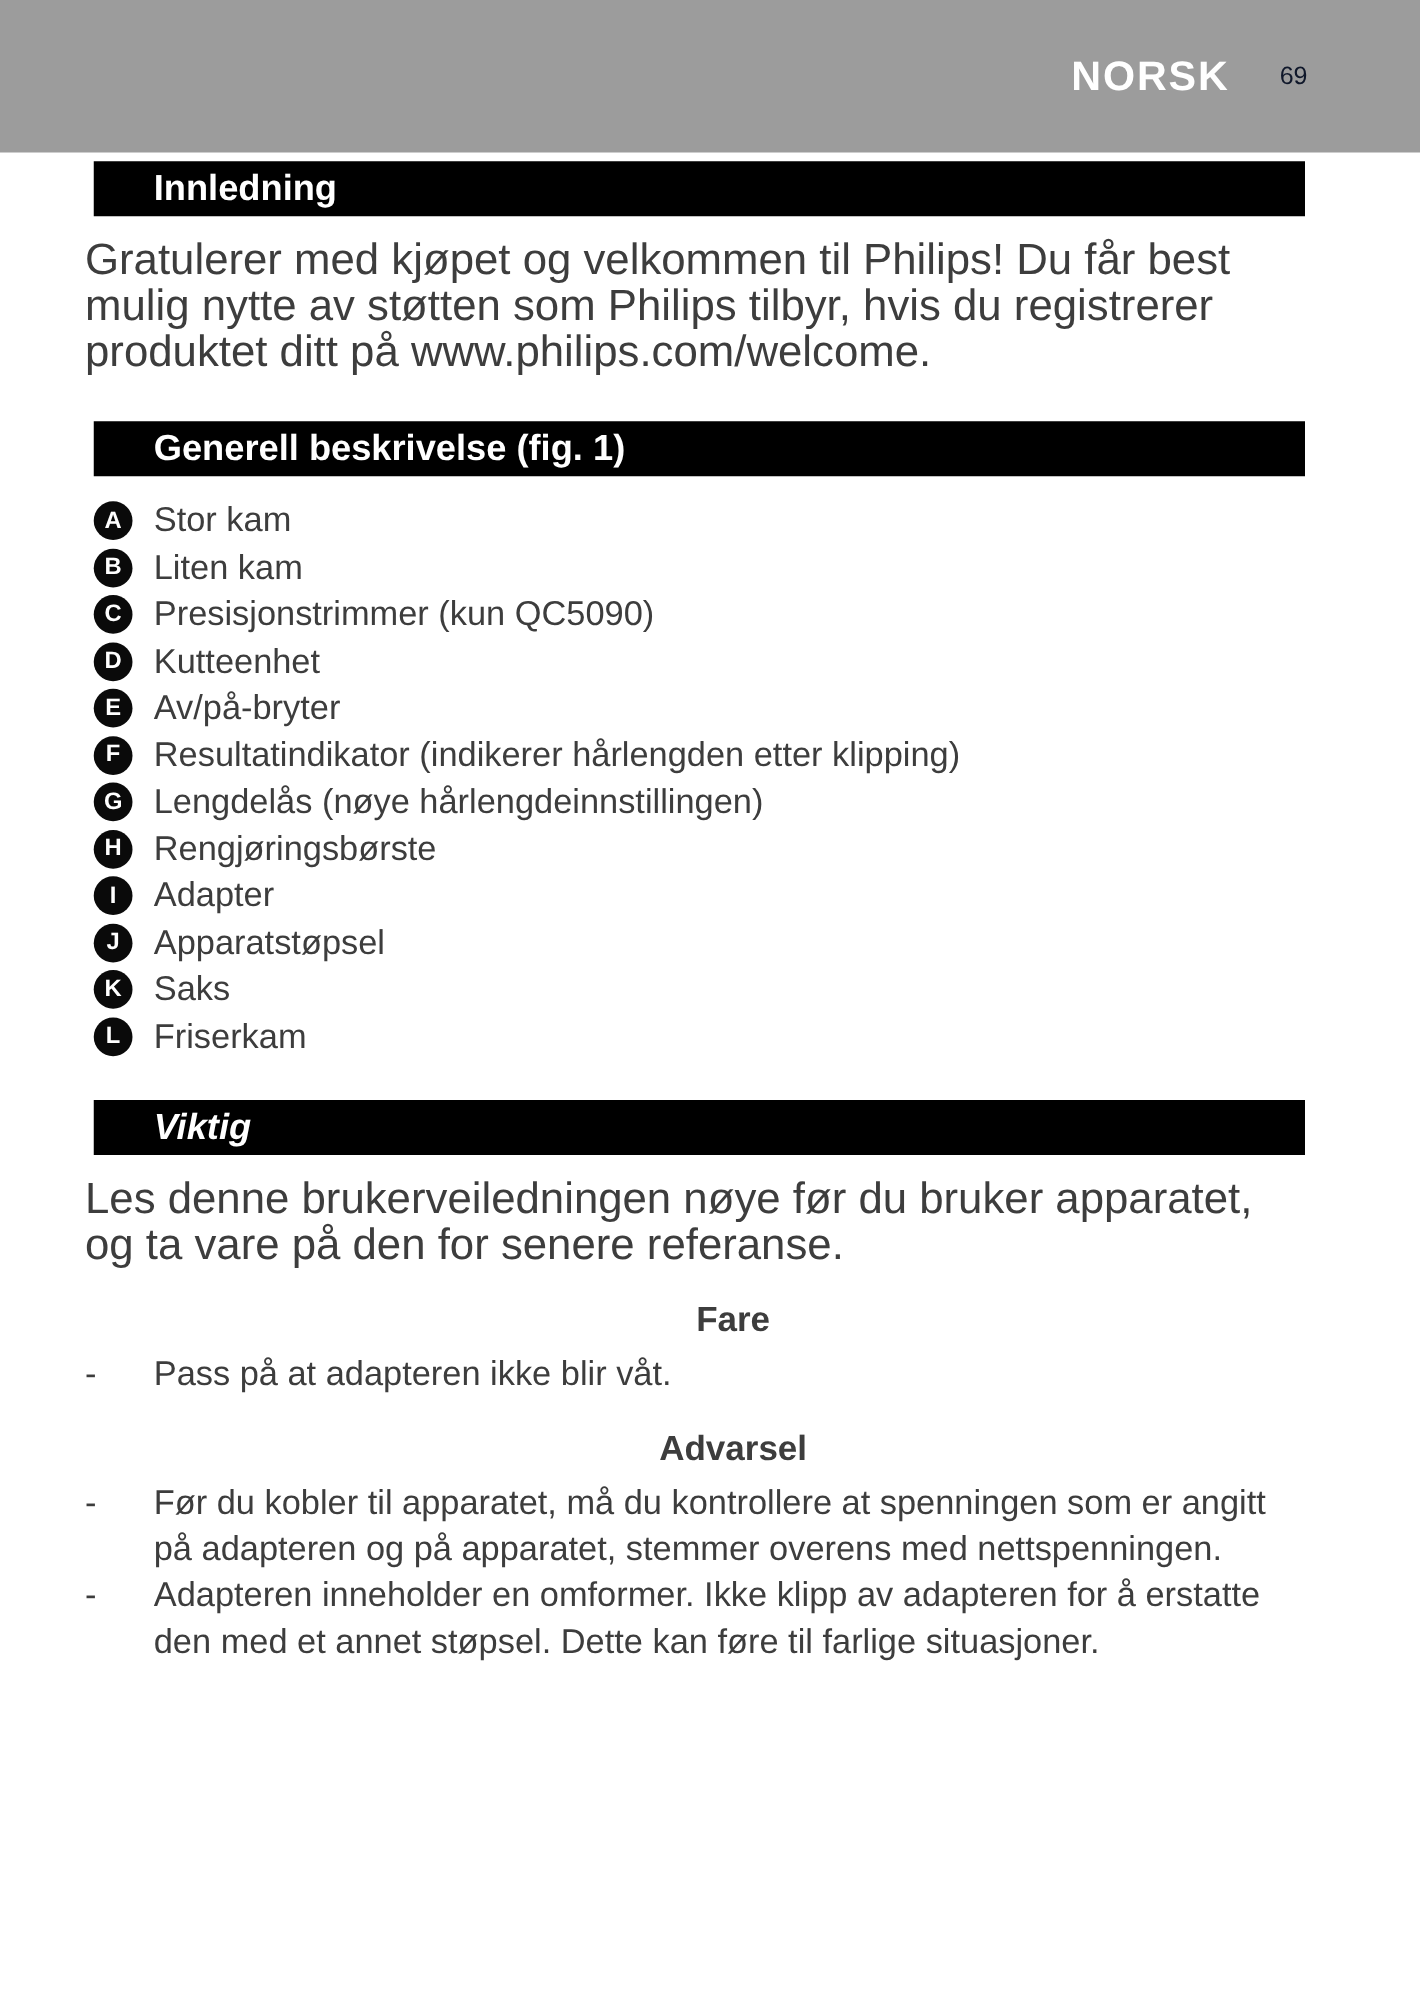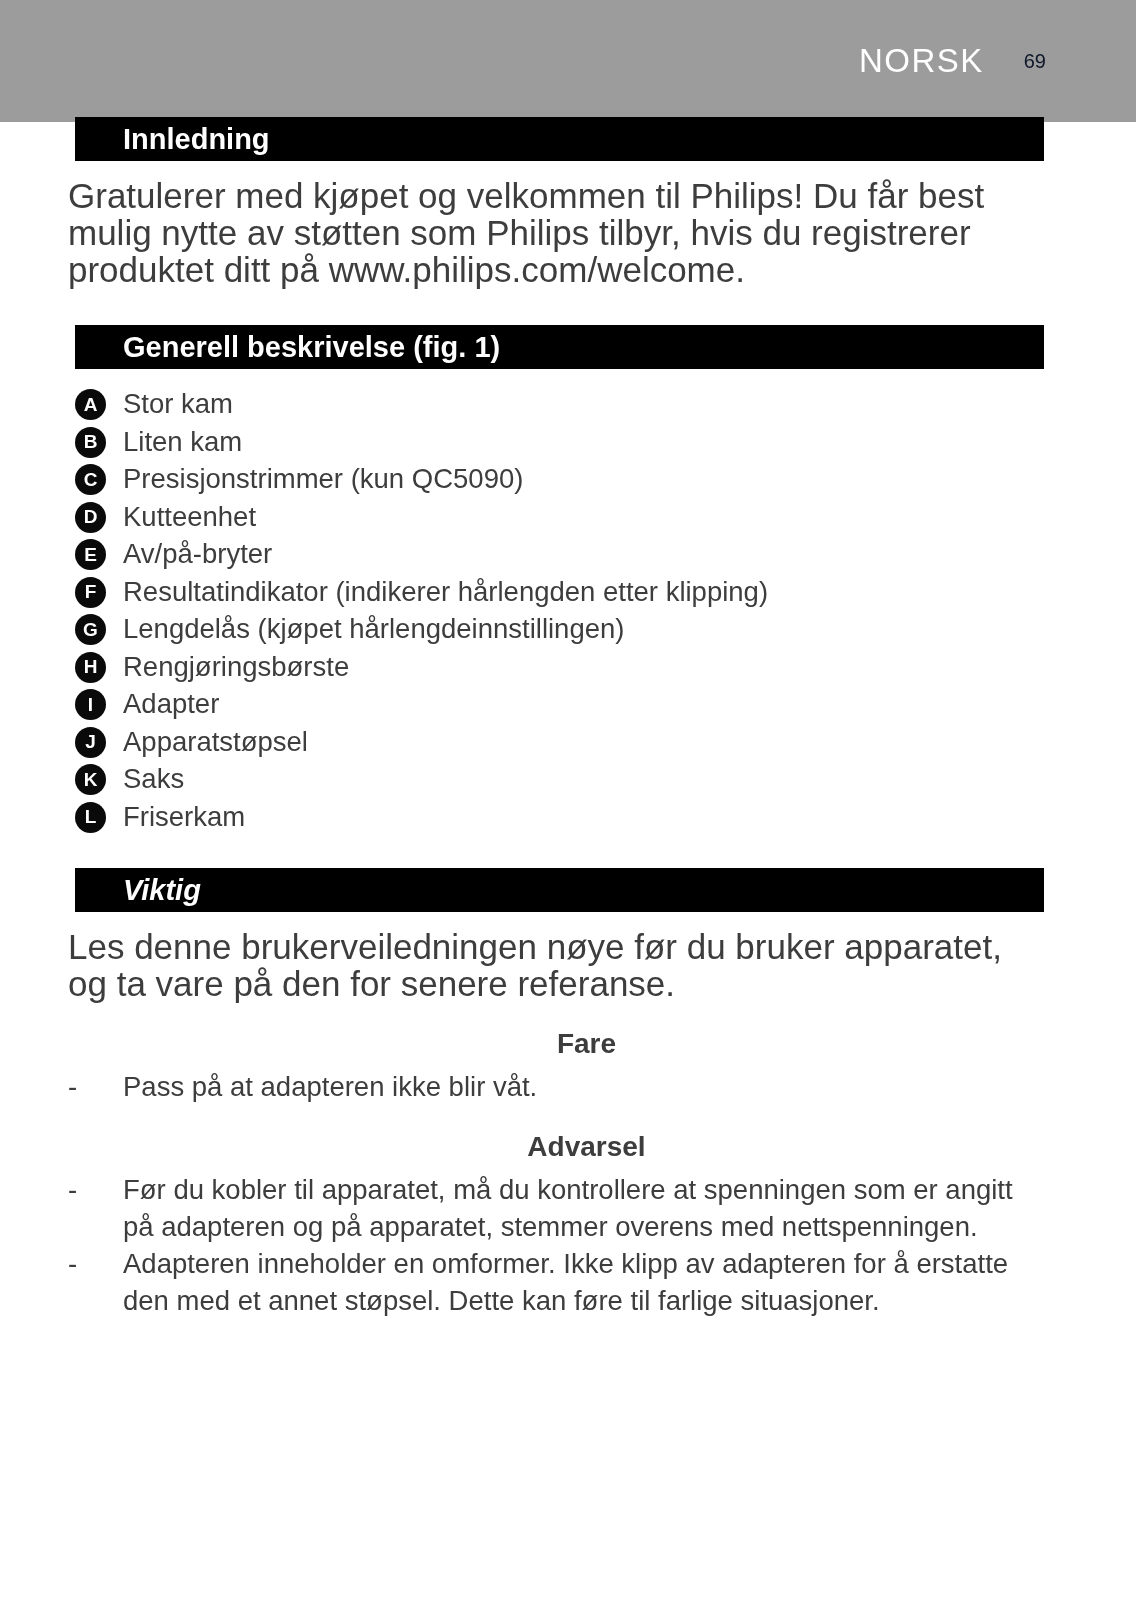--- a/index.html
+++ b/index.html
@@ -18,33 +18,33 @@
   .header-band {
     height: 122px;
     background: #9c9c9c;
     display: flex;
     align-items: center;
     justify-content: flex-end;
     padding-right: 90px;
   }
   .lang-label {
     color: #ffffff;
-    font-weight: normal;
+    font-weight: bold;
     font-size: 33px;
     letter-spacing: 1.5px;
   }
   .page-number {
     color: #0f172a;
     font-size: 20px;
     margin-left: 40px;
     font-weight: normal;
   }
 
   .content {
-    padding: 0 86px 0 68px;
+    padding: 12px 86px 0 68px;
   }
 
   .section-bar {
     background: #000000;
     color: #ffffff;
     font-weight: bold;
     font-size: 29px;
     height: 44px;
     line-height: 44px;
     padding-left: 48px;
@@ -155,21 +155,21 @@
     <div class="legend-item">
       <span class="letter-badge">E</span>
       <span class="legend-text">Av/på-bryter</span>
     </div>
     <div class="legend-item">
       <span class="letter-badge">F</span>
       <span class="legend-text">Resultatindikator (indikerer hårlengden etter klipping)</span>
     </div>
     <div class="legend-item">
       <span class="letter-badge">G</span>
-      <span class="legend-text">Lengdelås (kjøpet hårlengdeinnstillingen)</span>
+      <span class="legend-text">Lengdelås (nøye hårlengdeinnstillingen)</span>
     </div>
     <div class="legend-item">
       <span class="letter-badge">H</span>
       <span class="legend-text">Rengjøringsbørste</span>
     </div>
     <div class="legend-item">
       <span class="letter-badge">I</span>
       <span class="legend-text">Adapter</span>
     </div>
     <div class="legend-item">

